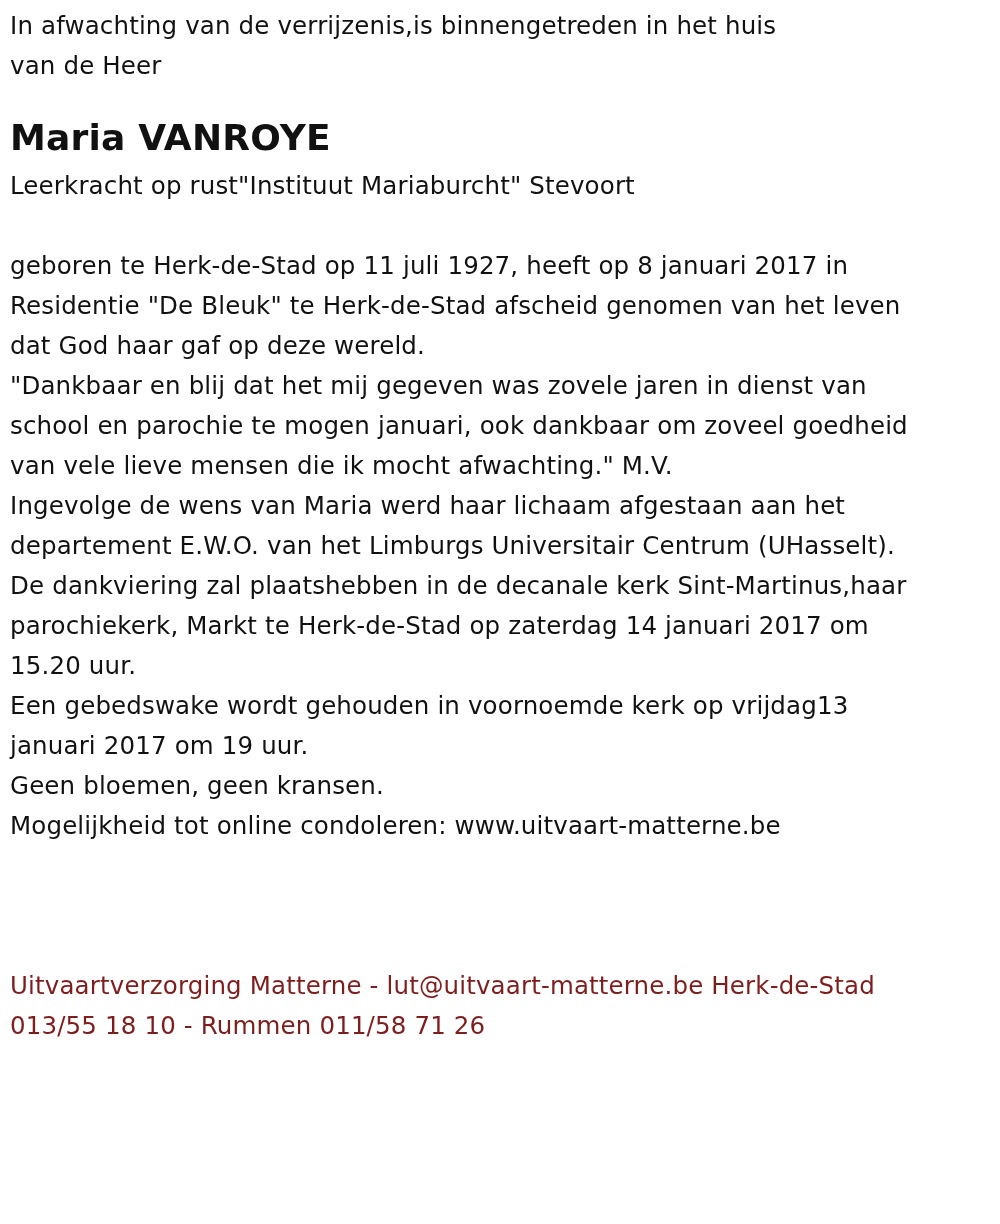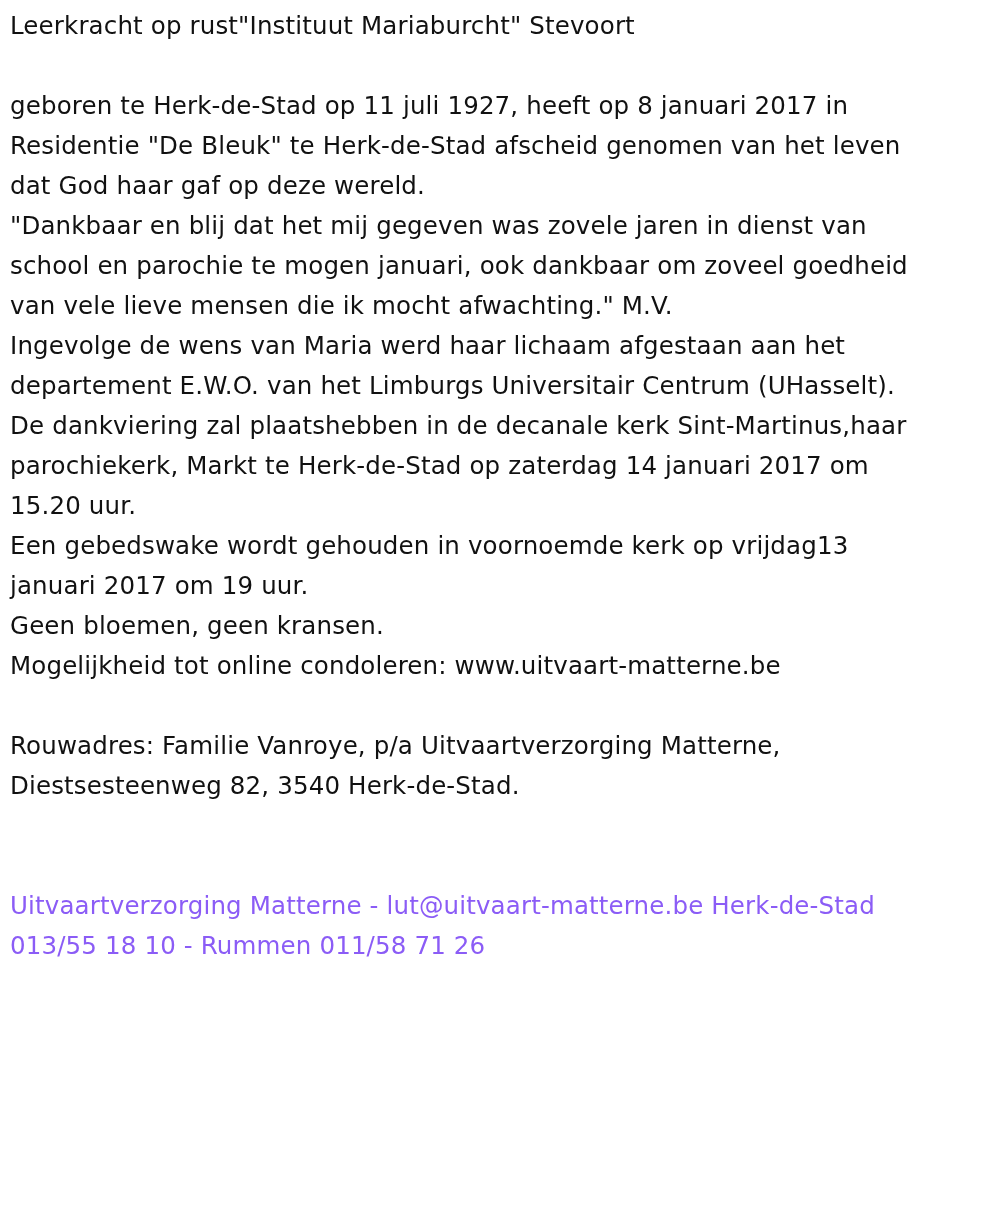--- a/index.html
+++ b/index.html
@@ -28,30 +28,35 @@
     .name {
       font-size: 36px;
       font-weight: bold;
       line-height: 44px;
       margin: 30px 0 6px 0;
       letter-spacing: 0.2px;
     }
     .function { margin: 0; }
     .gap { height: 40px; }
     .footer {
-      color: #8b5cf6;
+      color: #7f1d1d;
       margin-top: 40px;
     }
   </style>
 </head>
 <body>
 
 <div class="page">
 
+  <div class="intro">
+    <div class="line">In afwachting van de verrijzenis,is binnengetreden in het huis</div>
+    <div class="line">van de Heer</div>
+  </div>
 
+  <div class="name">Maria VANROYE</div>
   <div class="line function">Leerkracht op rust"Instituut Mariaburcht" Stevoort</div>
 
   <div class="gap"></div>
 
   <div class="body">
     <div class="line">geboren te Herk-de-Stad op 11 juli 1927, heeft op 8 januari 2017 in</div>
     <div class="line">Residentie "De Bleuk" te Herk-de-Stad afscheid genomen van het leven</div>
     <div class="line">dat God haar gaf op deze wereld.</div>
     <div class="line">"Dankbaar en blij dat het mij gegeven was zovele jaren in dienst van</div>
     <div class="line">school en parochie te mogen januari, ook dankbaar om zoveel goedheid</div>
@@ -62,24 +67,20 @@
     <div class="line">parochiekerk, Markt te Herk-de-Stad op zaterdag 14 januari 2017 om</div>
     <div class="line">15.20 uur.</div>
     <div class="line">Een gebedswake wordt gehouden in voornoemde kerk op vrijdag13</div>
     <div class="line">januari 2017 om 19 uur.</div>
     <div class="line">Geen bloemen, geen kransen.</div>
     <div class="line">Mogelijkheid tot online condoleren: www.uitvaart-matterne.be</div>
   </div>
 
   <div class="gap"></div>
 
-  <div class="address">
-    <div class="line">Rouwadres: Familie Vanroye, p/a Uitvaartverzorging Matterne,</div>
-    <div class="line">Diestsesteenweg 82, 3540 Herk-de-Stad.</div>
-  </div>
 
   <div class="gap"></div>
 
 
   <div class="footer">
     <div class="line">Uitvaartverzorging Matterne - lut@uitvaart-matterne.be Herk-de-Stad</div>
     <div class="line">013/55 18 10 - Rummen 011/58 71 26</div>
   </div>
 
 </div>

